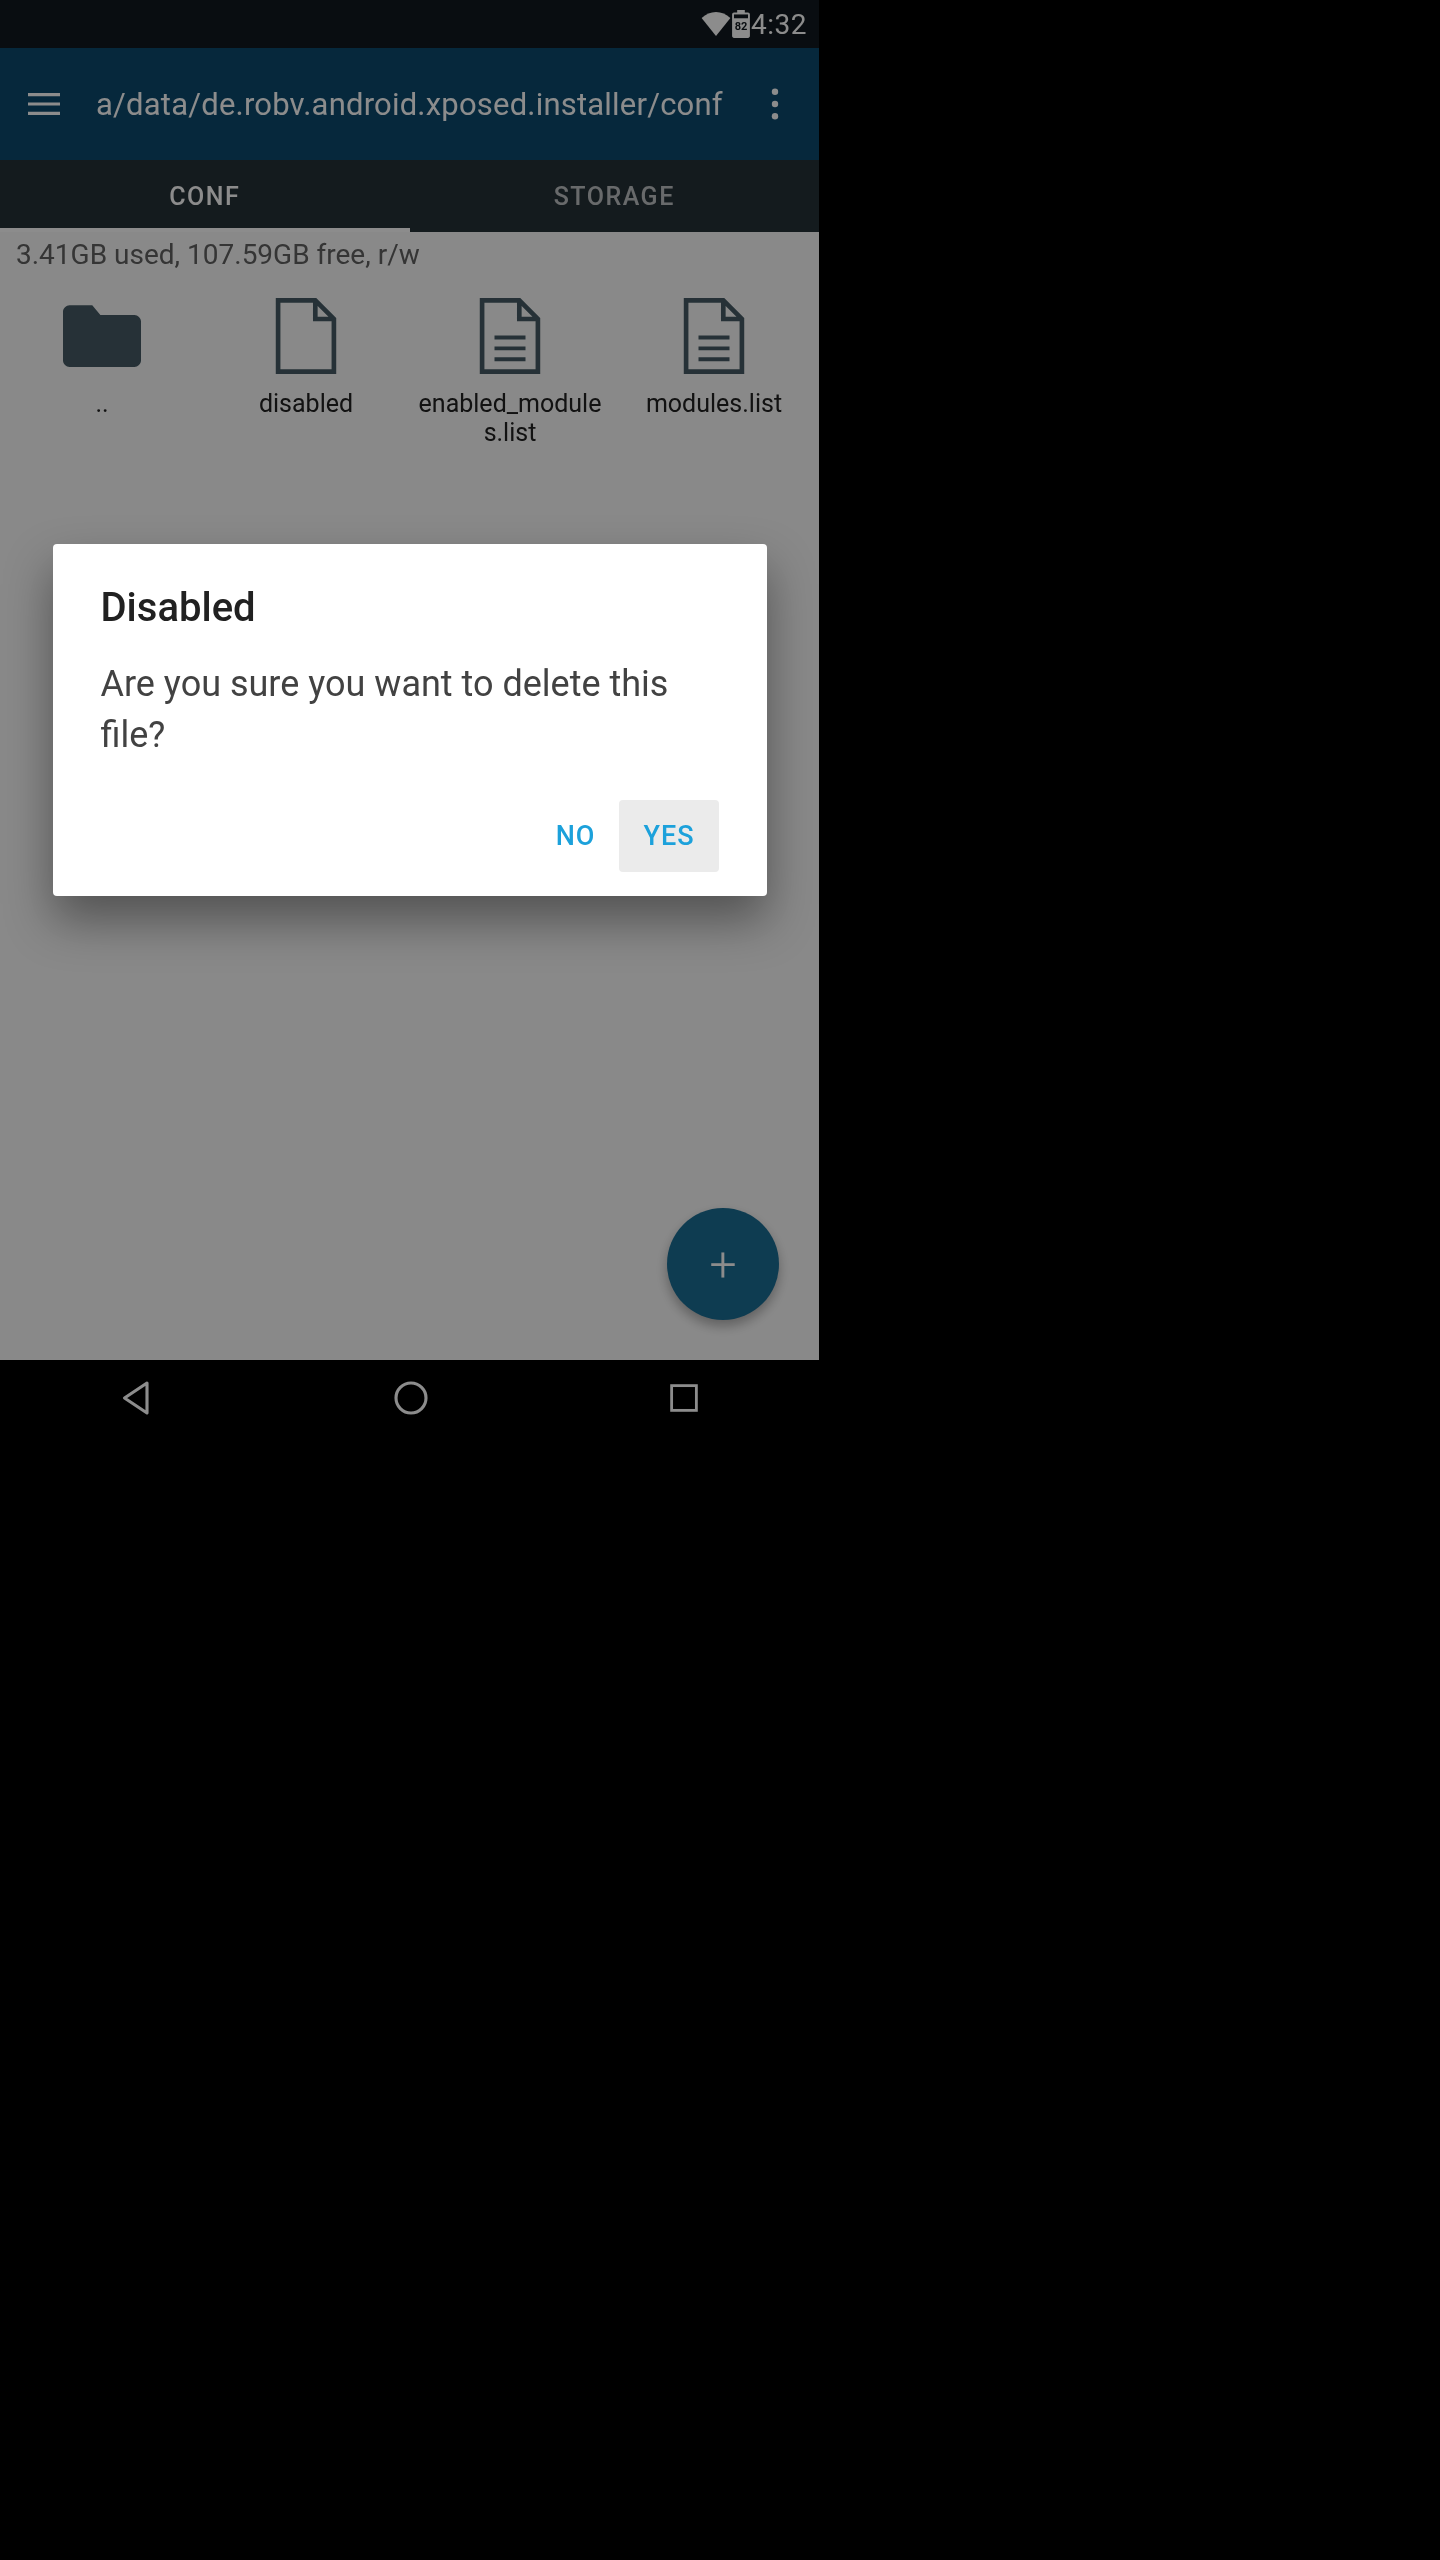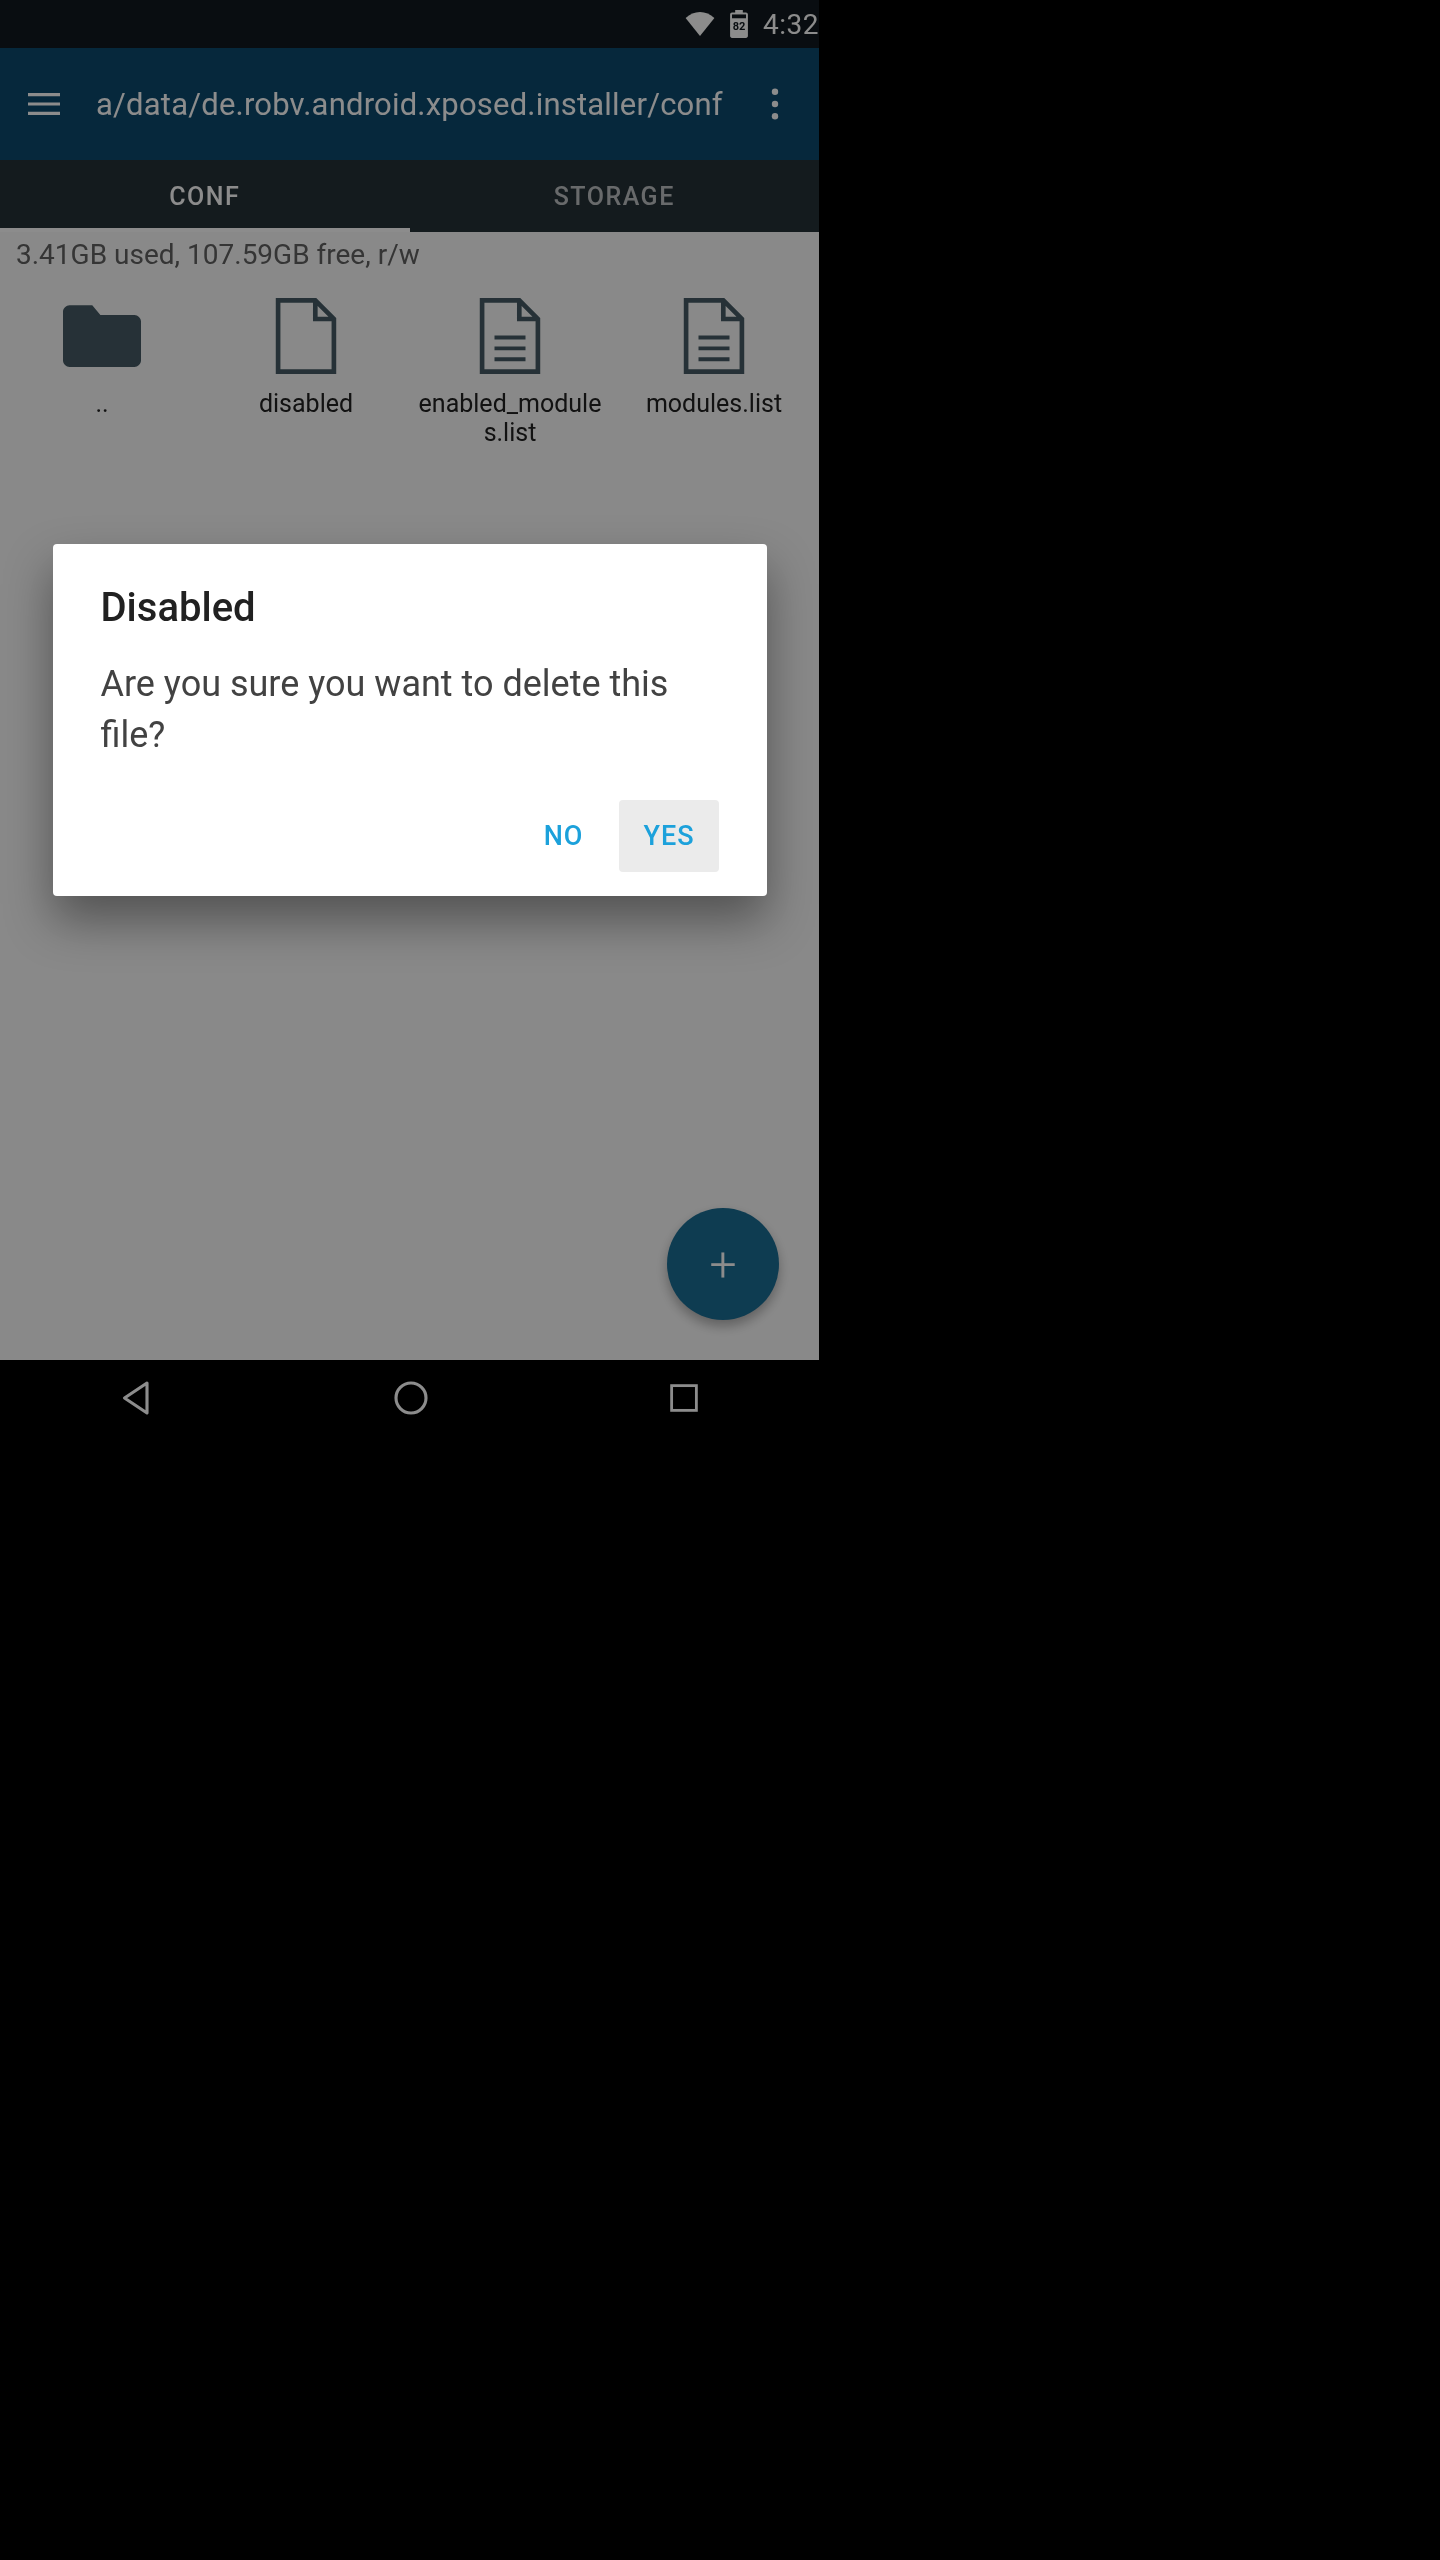--- a/index.html
+++ b/index.html
@@ -1,18 +1,18 @@
 <!DOCTYPE html>
 <html><head>
 <meta charset="utf-8">
 <style>
 *{margin:0;padding:0;box-sizing:border-box;font-family:Roboto,Arial,sans-serif;-webkit-font-smoothing:antialiased}
 html,body{width:819px;height:1440px;background:#000;overflow:hidden}
 .screen{position:relative;width:819px;height:1440px;background:#fafafa}
-.status-bar{height:48px;background:#11191f;display:flex;justify-content:flex-end;align-items:center;padding:0 0;gap:14px;color:#fff}
+.status-bar{height:48px;background:#11191f;display:flex;justify-content:flex-end;align-items:center;padding:0 12px;gap:0;color:#fff}
 .status-bar svg{display:block}
 .status-time{font-size:28px;font-weight:400;letter-spacing:.5px}
 .app-bar{height:112px;background:#0c4a6e;display:flex;align-items:center;color:#fff;padding:0 24px}
 .ham{width:40px;height:40px;display:flex;align-items:center;justify-content:center;margin-right:32px}
 .path{font-size:31px;font-weight:400;letter-spacing:.2px;flex:1;white-space:nowrap;overflow:hidden}
 .kebab{width:40px;height:40px;display:flex;align-items:center;justify-content:center;margin-left:16px}
 .tabs{height:72px;background:#263238;display:flex}
 .tab{flex:1;display:flex;align-items:center;justify-content:center;font-size:25px;font-weight:500;letter-spacing:1.5px;color:rgba(255,255,255,.7);position:relative}
 .tab.active{color:#fff}
 .tab.active::after{content:'';position:absolute;bottom:0;left:0;right:0;height:4px;background:#fff}
@@ -20,21 +20,21 @@
 .grid{display:flex;flex-wrap:wrap;padding:8px 0}
 .item{width:204px;display:flex;flex-direction:column;align-items:center;padding:12px 8px}
 .item .ic{width:80px;height:80px;display:flex;align-items:center;justify-content:center;margin-bottom:14px}
 .item .lbl{font-size:25px;color:#212121;text-align:center;line-height:1.15;word-break:break-all}
 .fab{position:absolute;right:40px;bottom:120px;width:112px;height:112px;border-radius:50%;background:#1a6d94;display:flex;align-items:center;justify-content:center;color:#fff;font-size:48px;font-weight:300;box-shadow:0 6px 12px rgba(0,0,0,.3)}
 .nav{position:absolute;bottom:0;left:0;right:0;height:80px;background:#000;display:flex;align-items:center;justify-content:space-around}
 .scrim{position:absolute;inset:0;background:rgba(0,0,0,.45);display:flex;align-items:center;justify-content:center}
 .dialog{width:714px;background:#fff;border-radius:4px;padding:40px 48px 24px;box-shadow:0 24px 48px rgba(0,0,0,.4)}
 .dialog h2{font-size:40px;font-weight:500;color:#212121;margin-bottom:28px}
 .dialog p{font-size:36px;color:#424242;line-height:1.4;margin-bottom:40px}
-.dlg-actions{display:flex;justify-content:flex-end;gap:12px}
+.dlg-actions{display:flex;justify-content:flex-end;gap:0}
 .dlg-btn{min-width:80px;height:72px;padding:0 24px;display:flex;align-items:center;justify-content:center;font-size:27px;font-weight:500;letter-spacing:1px;color:#1ca1db;border-radius:4px}
 .dlg-btn.primary{background:#ebebeb}
 </style>
 </head>
 <body>
 
 <div class="screen">
 
   <div class="status-bar">
     <span>

